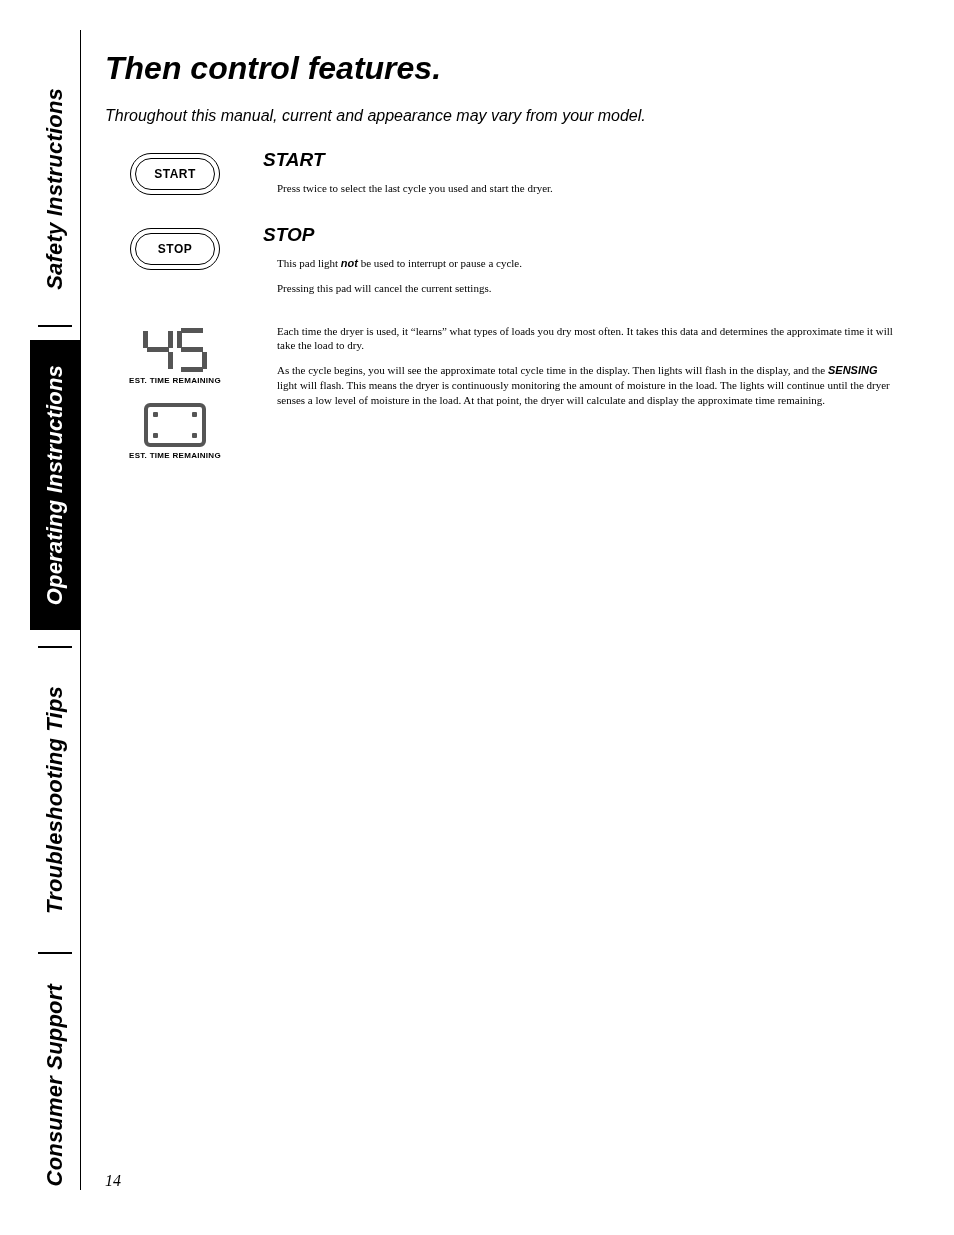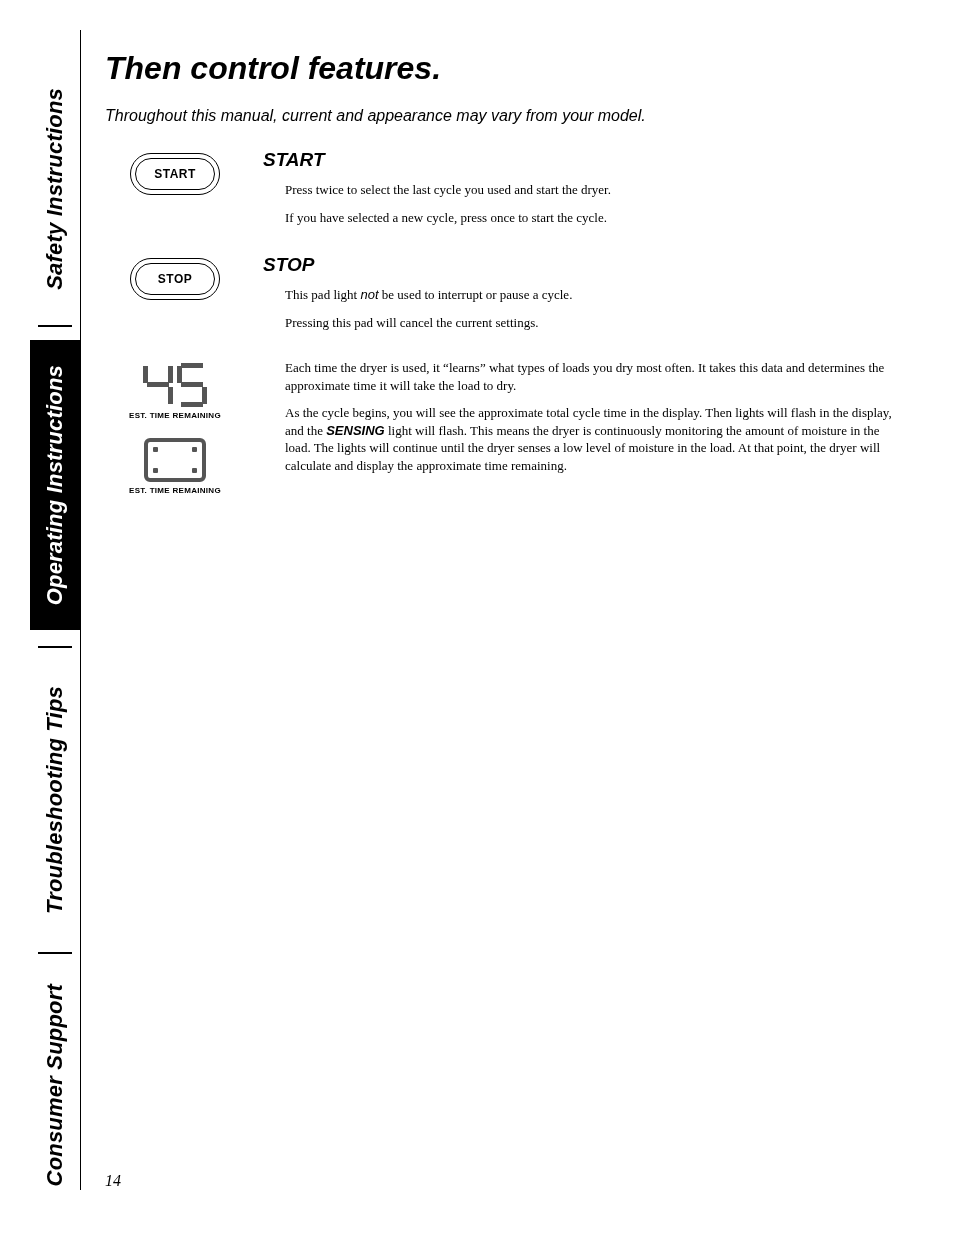--- a/index.html
+++ b/index.html
@@ -27,23 +27,23 @@
 
   
   .content { position: absolute; left: 105px; top: 50px; width: 790px; }
   .title { font-family: Arial, Helvetica, sans-serif; font-weight: bold; font-style: italic; font-size: 32px; margin-bottom: 20px; }
   .intro { font-family: Arial, Helvetica, sans-serif; font-style: italic; font-size: 16px; margin-bottom: 24px; }
 
   .section { display: flex; gap: 18px; margin-bottom: 28px; }
   .icon-col { width: 140px; flex: 0 0 140px; display: flex; flex-direction: column; align-items: center; padding-top: 4px; gap: 18px; }
   .body-col { flex: 1; }
   .sec-head { font-family: Arial, Helvetica, sans-serif; font-weight: bold; font-style: italic; font-size: 19px; margin-bottom: 10px; }
-  .body-col p { font-size: 13px; line-height: 1.35; margin: 0 0 10px 22px; }
+  .body-col p { font-size: 11px; line-height: 1.35; margin: 0 0 10px 14px; }
   .body-col p:last-child { margin-bottom: 0; }
-  strong.not { font-family: Arial, Helvetica, sans-serif; font-weight: normal; font-style: italic; }
+  strong.not { font-family: Arial, Helvetica, sans-serif; font-weight: bold; font-style: italic; }
   strong.sensing { font-family: Arial, Helvetica, sans-serif; font-weight: bold; font-style: italic; }
 
   
   .oval { width: 90px; height: 42px; border: 1.5px solid #000; border-radius: 21px; display: flex; align-items: center; justify-content: center; }
   .oval-inner { width: 80px; height: 32px; border: 1.5px solid #000; border-radius: 16px; display: flex; align-items: center; justify-content: center; font-family: Arial, Helvetica, sans-serif; font-weight: bold; font-size: 12px; letter-spacing: 0.5px; }
 
   
   .time-icon { display: flex; flex-direction: column; align-items: center; }
   .seg { display: flex; gap: 4px; }
   .digit { position: relative; width: 30px; height: 44px; }
@@ -99,21 +99,20 @@
 
     <div class="section">
       <div class="icon-col">
         <div class="oval">
           <div class="oval-inner">START</div>
         </div>
       </div>
       <div class="body-col">
         <div class="sec-head">START</div>
         <p>Press twice to select the last cycle you used and start the dryer.</p>
-        <p>If you have selected a new cycle, press once to start the cycle.</p>
       </div>
     </div>
 
     <div class="section">
       <div class="icon-col">
         <div class="oval">
           <div class="oval-inner">STOP</div>
         </div>
       </div>
       <div class="body-col">

